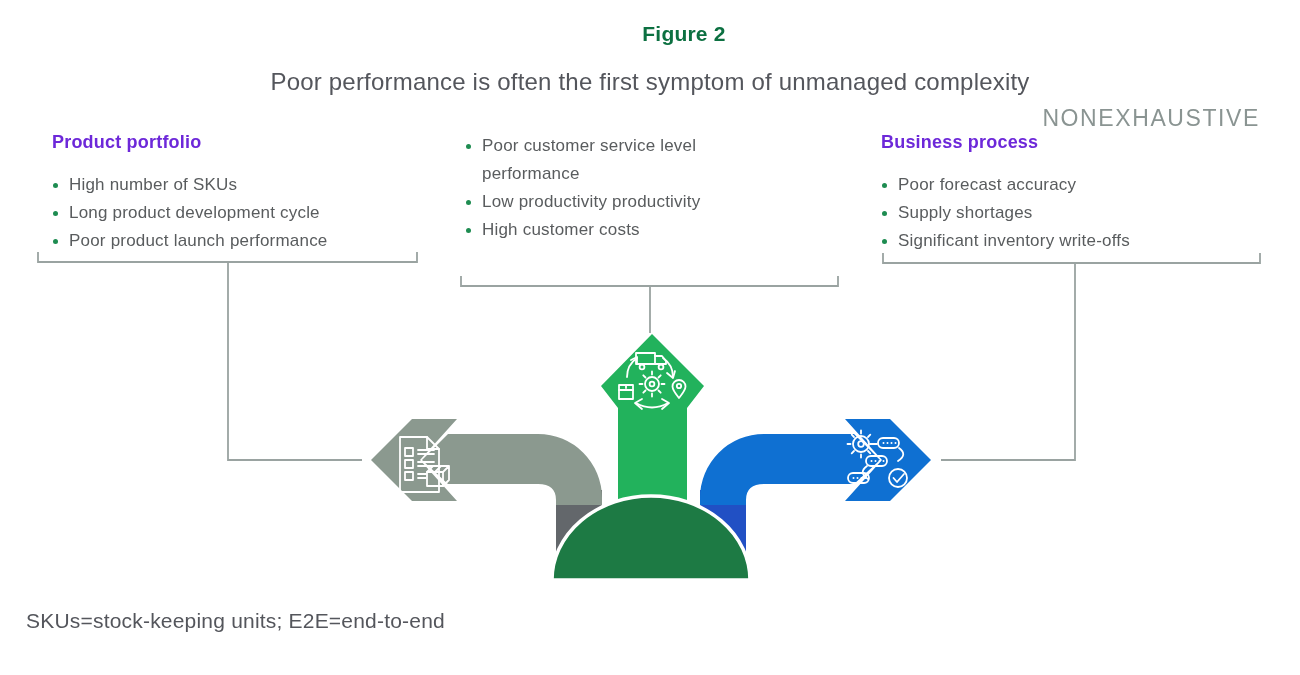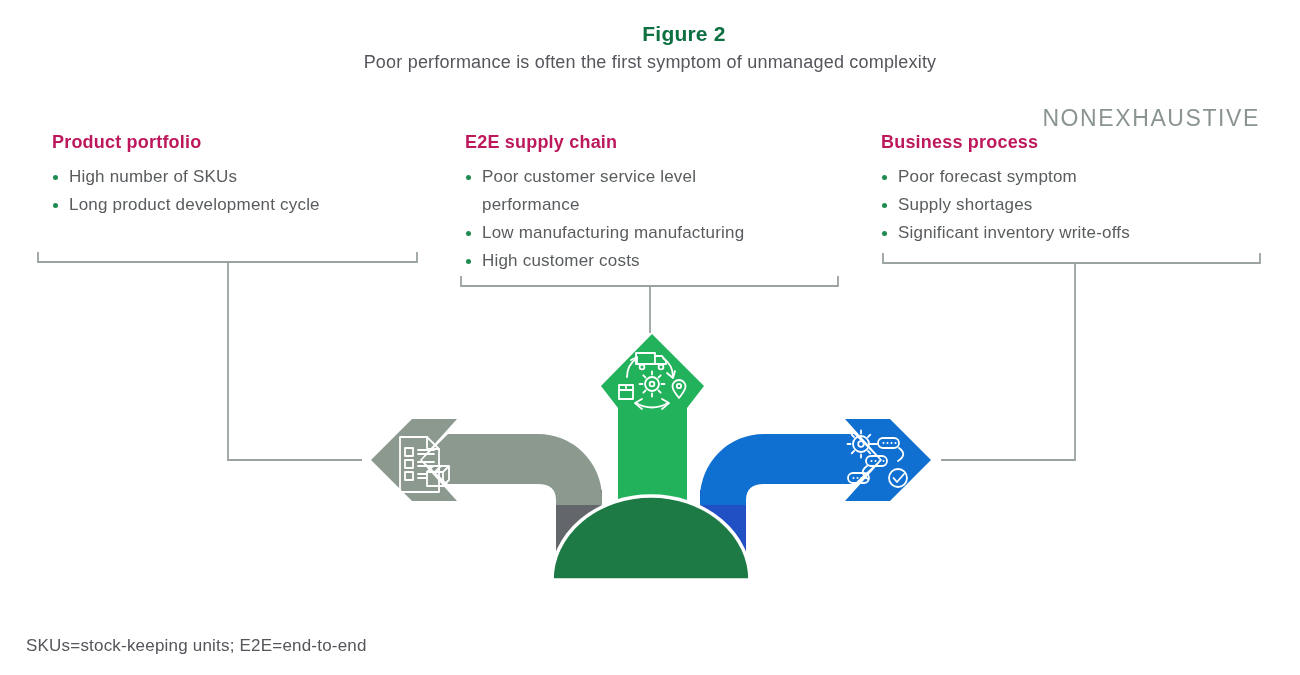--- a/index.html
+++ b/index.html
@@ -6,46 +6,46 @@
   html,body { background:#ffffff; }
   .page {
     position:relative; width:1300px; height:675px; background:#ffffff;
     font-family:"Liberation Sans", sans-serif; overflow:hidden;
   }
   .fig-label {
     position:absolute; top:22px; left:0; width:100%; text-align:center;
     font-size:21px; font-weight:bold; color:#0c7041; letter-spacing:.2px;margin-left:34px;
   }
   .fig-subtitle {
-    position:absolute; top:52px; left:0; width:100%; text-align:center;
-    font-size:18px; color:#54565c; letter-spacing:.2px;
+    position:absolute; top:68px; left:0; width:100%; text-align:center;
+    font-size:24px; color:#54565c; letter-spacing:.2px;
   }
   .annotation {
     position:absolute; top:105px; right:40px;
     font-size:23px; color:#8a9492; letter-spacing:1.6px;
   }
   .col { position:absolute; top:132px; }
   .col-1 { left:52px;  width:370px; }
   .col-2 { left:465px; width:312px; }
   .col-3 { left:881px; width:395px; }
-  .col h3 { font-size:18px; font-weight:bold; color:#be185d; margin-bottom:10px; letter-spacing:.2px; }
+  .col h3 { font-size:18px; font-weight:bold; color:#6d28d9; margin-bottom:18px; letter-spacing:.2px; }
   .col ul { list-style:none; }
   .col li { display:flex; font-size:17px; color:#595c5e; line-height:28px; letter-spacing:.2px; }
   .dot {
     flex:0 0 auto; width:5px; height:5px; border-radius:50%;
     background:#1e8c51; margin:12px 11px 0 1px;
   }
   .diagram { position:absolute; left:0; top:0; width:1300px; height:675px; }
   .dome-label {
     position:absolute; left:551px; top:519px; width:200px; text-align:center;
     color:#ffffff; font-size:19px; font-weight:bold; line-height:25px; letter-spacing:.3px;
   }
   .footnotes {
     position:absolute; left:26px; top:609px;
-    font-size:17px; color:#54565c; line-height:23px; letter-spacing:.2px;margin-top:25px;
+    font-size:21px; color:#54565c; line-height:23px; letter-spacing:.2px;
   }
 </style>
 </head>
 <body>
 
 <div class="page">
 
   <div class="fig-label">Figure 2</div>
   <div class="fig-subtitle">Poor performance is often the first symptom of unmanaged complexity</div>
   <div class="annotation">NONEXHAUSTIVE</div>
@@ -143,47 +143,50 @@
     <h3>Product portfolio</h3>
     <ul>
       <li>
           <span class="dot"></span>
           <span>High number of SKUs</span>
         </li>
       <li>
           <span class="dot"></span>
           <span>Long product development cycle</span>
         </li>
+      <li>
+          <span class="dot"></span>
+          <span>Poor product launch performance</span>
+        </li>
     </ul>
   </section>
 
   <section class="col col-2">
-    <h3>E2E supply chain</h3>
     <ul>
       <li>
           <span class="dot"></span>
           <span>Poor customer service level performance</span>
         </li>
       <li>
           <span class="dot"></span>
-          <span>Low manufacturing manufacturing</span>
+          <span>Low productivity productivity</span>
         </li>
       <li>
           <span class="dot"></span>
           <span>High customer costs</span>
         </li>
     </ul>
   </section>
 
   <section class="col col-3">
     <h3>Business process</h3>
     <ul>
       <li>
           <span class="dot"></span>
-          <span>Poor forecast symptom</span>
+          <span>Poor forecast accuracy</span>
         </li>
       <li>
           <span class="dot"></span>
           <span>Supply shortages</span>
         </li>
       <li>
           <span class="dot"></span>
           <span>Significant inventory write-offs</span>
         </li>
     </ul>

